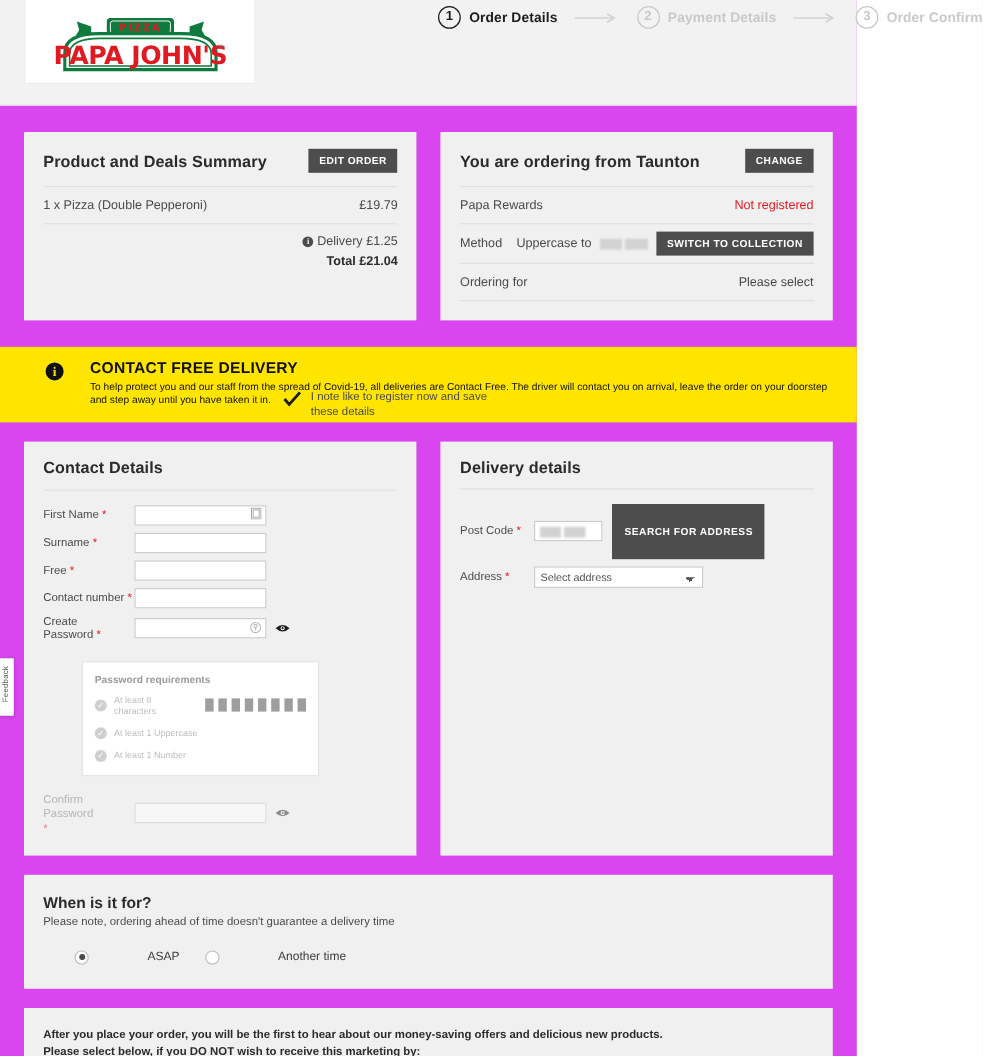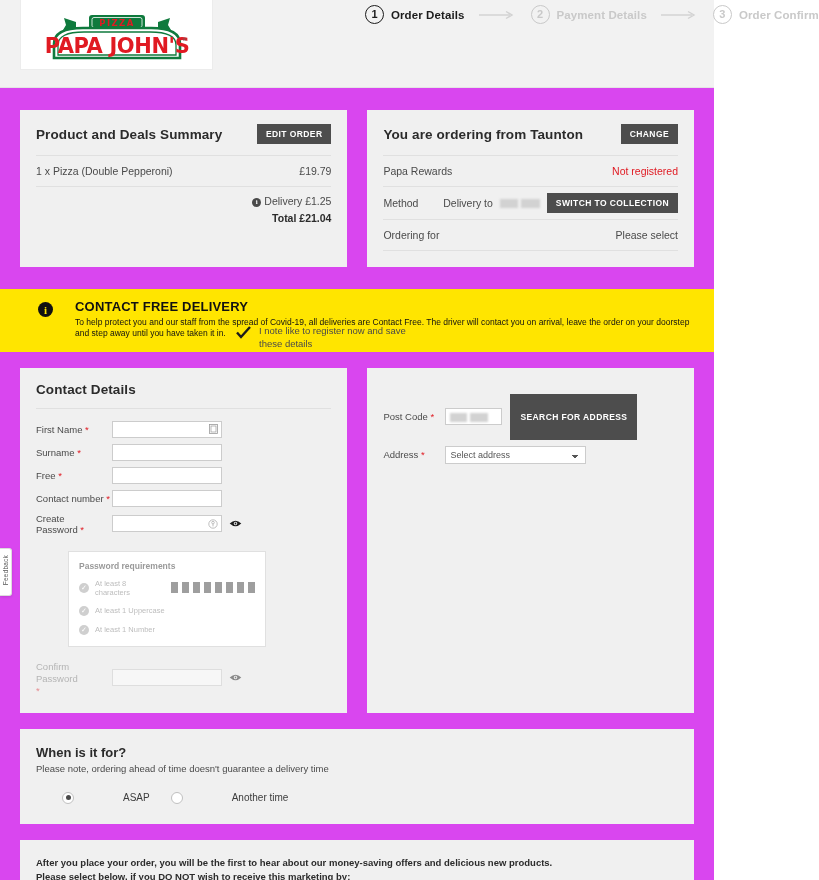--- a/index.html
+++ b/index.html
@@ -297,21 +297,21 @@
       </div>
 
       <div class="line-row">
         <span>Papa Rewards</span>
         <span class="not-registered">Not registered</span>
       </div>
 
       <div class="line-row" style="padding: 6px 0;">
         <span>Method</span>
         <span class="method-right">
-          <span>Delivery to</span>
+          <span>Uppercase to</span>
           <span class="redact"></span>
           <button class="btn-dark">SWITCH TO COLLECTION</button>
         </span>
       </div>
 
       <div class="line-row">
         <span>Ordering for</span>
         <span class="please-select">Please select</span>
       </div>
     </div>
@@ -448,20 +448,23 @@
                 <path d="M0.7 4.5 Q6.5 -1 12.3 4.5 Q6.5 10 0.7 4.5 Z" fill="#8a8a8a"></path>
                 <circle cx="6.5" cy="4.5" r="1.7" fill="#ffffff"></circle>
                 <circle cx="6.5" cy="4.5" r="0.9" fill="#8a8a8a"></circle>
               </svg>
           </span>
         </div>
       </div>
     </div>
 
     <div class="panel" style="width: 379px;">
+      <div class="panel-head" style="padding-bottom:10px;">
+        <div class="panel-title">Delivery details</div>
+      </div>
 
       <div class="form-row" style="margin-top:12px;">
         <div class="form-label" style="width:62px;">
           <span>Post Code</span><span class="req">&nbsp;*</span>
         </div>
         <div class="inp-wrap">
           <input class="inp" style="width: 57px;" type="text" value="">
           <span class="redact sm" style="position:absolute; left:5px; top:5px;"></span>
         </div>
         <button class="btn-dark" style="margin-left:8px; padding:18px 10px;">SEARCH FOR ADDRESS</button>

